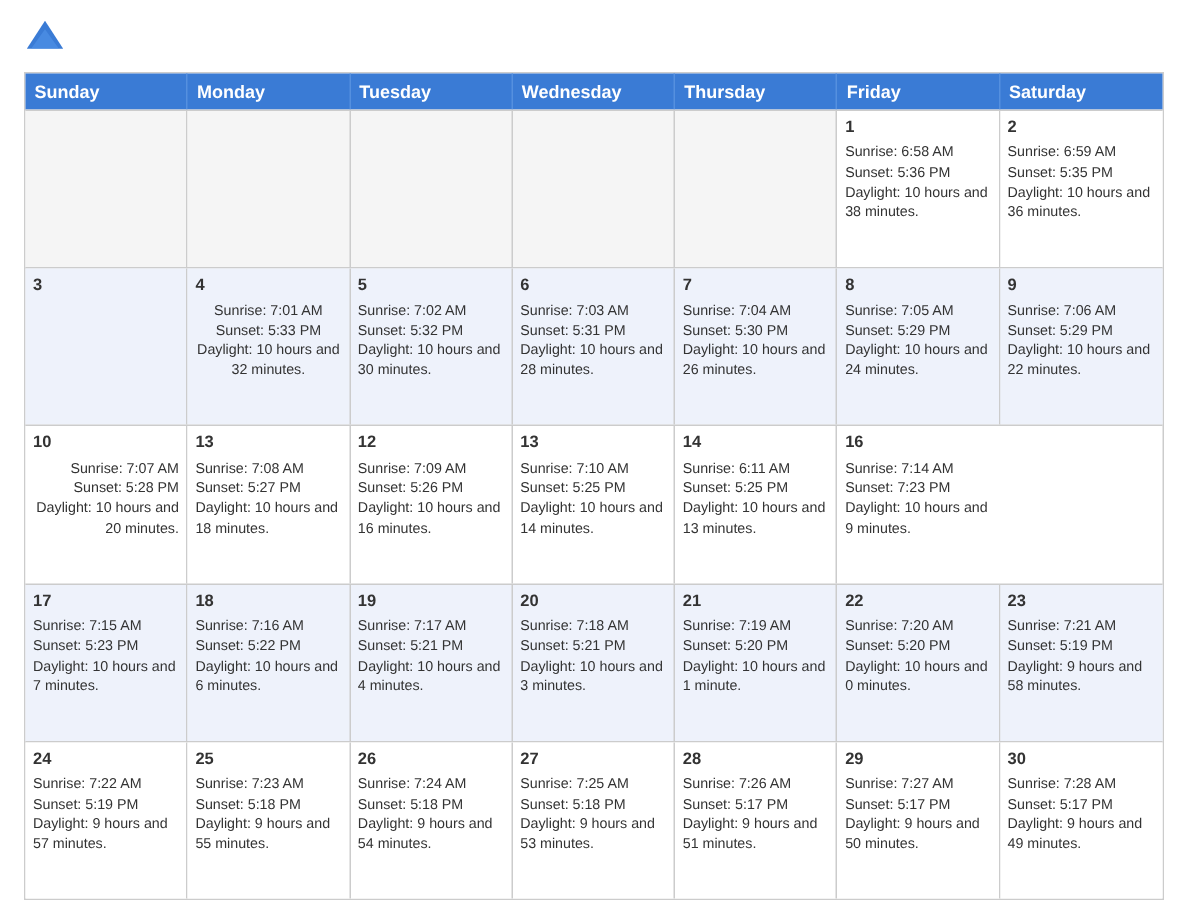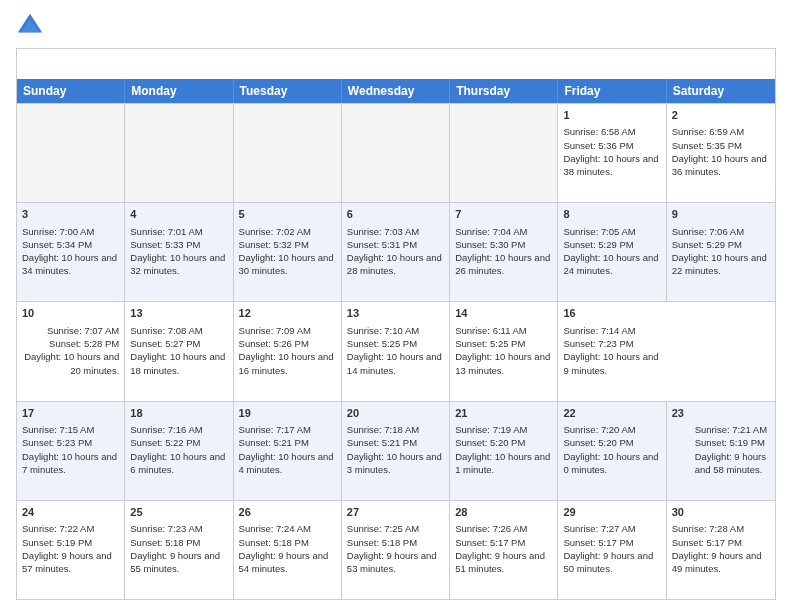--- a/index.html
+++ b/index.html
@@ -57,21 +57,20 @@
     .calendar {
       flex: 1;
       display: flex;
       flex-direction: column;
       border: 1px solid #ccc;
     }
     .cal-header {
       display: grid;
       grid-template-columns: repeat(7, 1fr);
       background: #3a7bd5;
-      margin-top: 30px;
     }
     .cal-header-cell {
       color: #fff;
       font-size: 12px;
       font-weight: bold;
       padding: 5px 6px;
       border-right: 1px solid #5590df;
     }
     .cal-header-cell:last-child { border-right: none; }
     .cal-body {
@@ -152,27 +151,24 @@
           <div class="cal-cell">
             <div class="day-num">2</div>
             <div style="white-space: pre-line;">Sunrise: 6:59 AM
 Sunset: 5:35 PM
 Daylight: 10 hours and 36 minutes.</div>
           </div>
         </div>
         <div class="cal-row">
           <div class="cal-cell">
             <div class="day-num">3</div>
-            <div style="white-space: pre-line;">Sunrise: 7:00 AM
-Sunset: 5:34 PM
-Daylight: 10 hours and 34 minutes.</div>
           </div>
           <div class="cal-cell">
             <div class="day-num">4</div>
-            <div style="white-space: pre-line;">Sunrise: 7:01 AM
+            <div style="white-space: pre-line; text-align: center;">Sunrise: 7:01 AM
 Sunset: 5:33 PM
 Daylight: 10 hours and 32 minutes.</div>
           </div>
           <div class="cal-cell">
             <div class="day-num">5</div>
             <div style="white-space: pre-line;">Sunrise: 7:02 AM
 Sunset: 5:32 PM
 Daylight: 10 hours and 30 minutes.</div>
           </div>
           <div class="cal-cell">
@@ -270,21 +266,21 @@
 Daylight: 10 hours and 1 minute.</div>
           </div>
           <div class="cal-cell">
             <div class="day-num">22</div>
             <div style="white-space: pre-line;">Sunrise: 7:20 AM
 Sunset: 5:20 PM
 Daylight: 10 hours and 0 minutes.</div>
           </div>
           <div class="cal-cell">
             <div class="day-num">23</div>
-            <div style="white-space: pre-line; margin-left: 23px;">Sunrise: 7:21 AM
+            <div style="white-space: pre-line;">Sunrise: 7:21 AM
 Sunset: 5:19 PM
 Daylight: 9 hours and 58 minutes.</div>
           </div>
         </div>
         <div class="cal-row">
           <div class="cal-cell">
             <div class="day-num">24</div>
             <div style="white-space: pre-line;">Sunrise: 7:22 AM
 Sunset: 5:19 PM
 Daylight: 9 hours and 57 minutes.</div>

